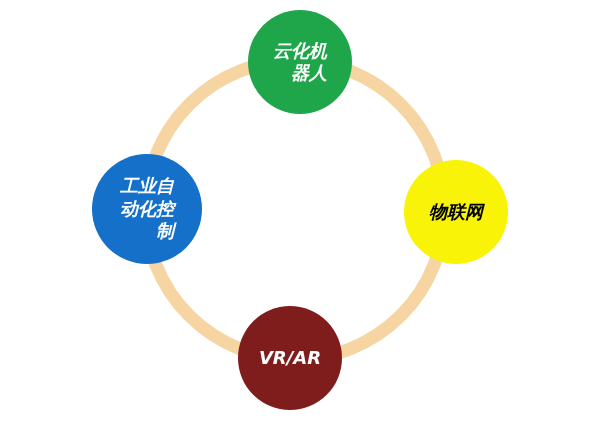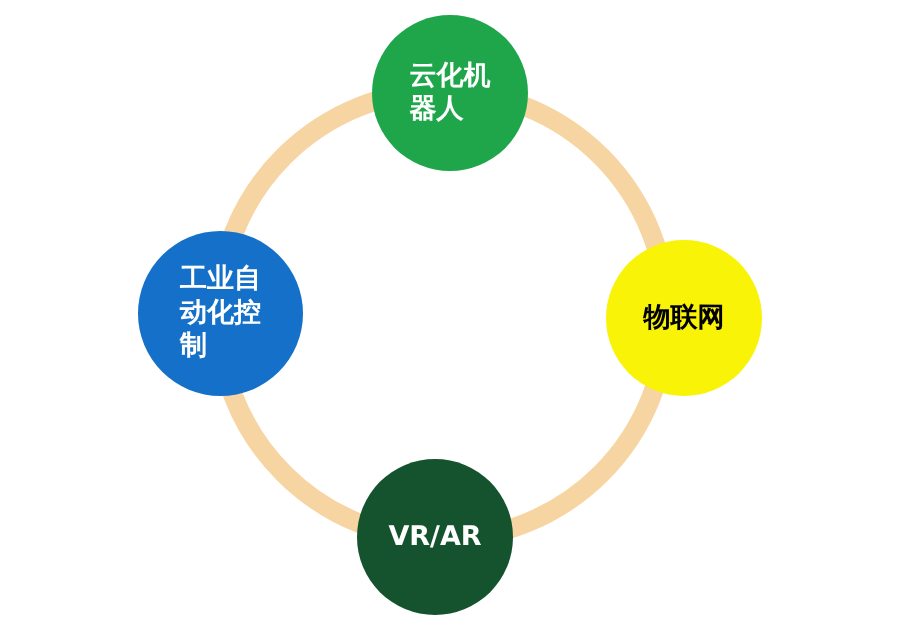--- a/index.html
+++ b/index.html
@@ -24,24 +24,25 @@
     box-sizing: border-box;
     border: 13px solid #f6d5a2;
     border-radius: 50%;
   }
   .node {
     position: absolute;
     border-radius: 50%;
     display: flex;
     align-items: center;
     justify-content: center;
-    text-align: left;
+    text-align: right;
     font-weight: bold;
     white-space: pre-line;
     line-height: 1.25;
+    font-style: italic;
   }
   .node-center {
     left: 230px;
     top: 145px;
     width: 134px;
     height: 134px;
     font-size: 27px;
     letter-spacing: 1px;
   }
   .node-top {
@@ -82,16 +83,16 @@
 
   <div class="node node-top" style="background: rgb(31, 166, 75); color: rgb(255, 255, 255);">云化机
 器人</div>
 
   <div class="node node-right" style="background: rgb(248, 243, 7); color: rgb(0, 0, 0);">物联网</div>
 
   <div class="node node-left" style="background: rgb(20, 112, 200); color: rgb(255, 255, 255);">工业自
 动化控
 制</div>
 
-  <div class="node node-bottom" style="background: #14532d; color: rgb(255, 255, 255);">VR/AR</div>
+  <div class="node node-bottom" style="background: #7f1d1d; color: rgb(255, 255, 255);">VR/AR</div>
 
 
 </div>
 
 </body></html>

